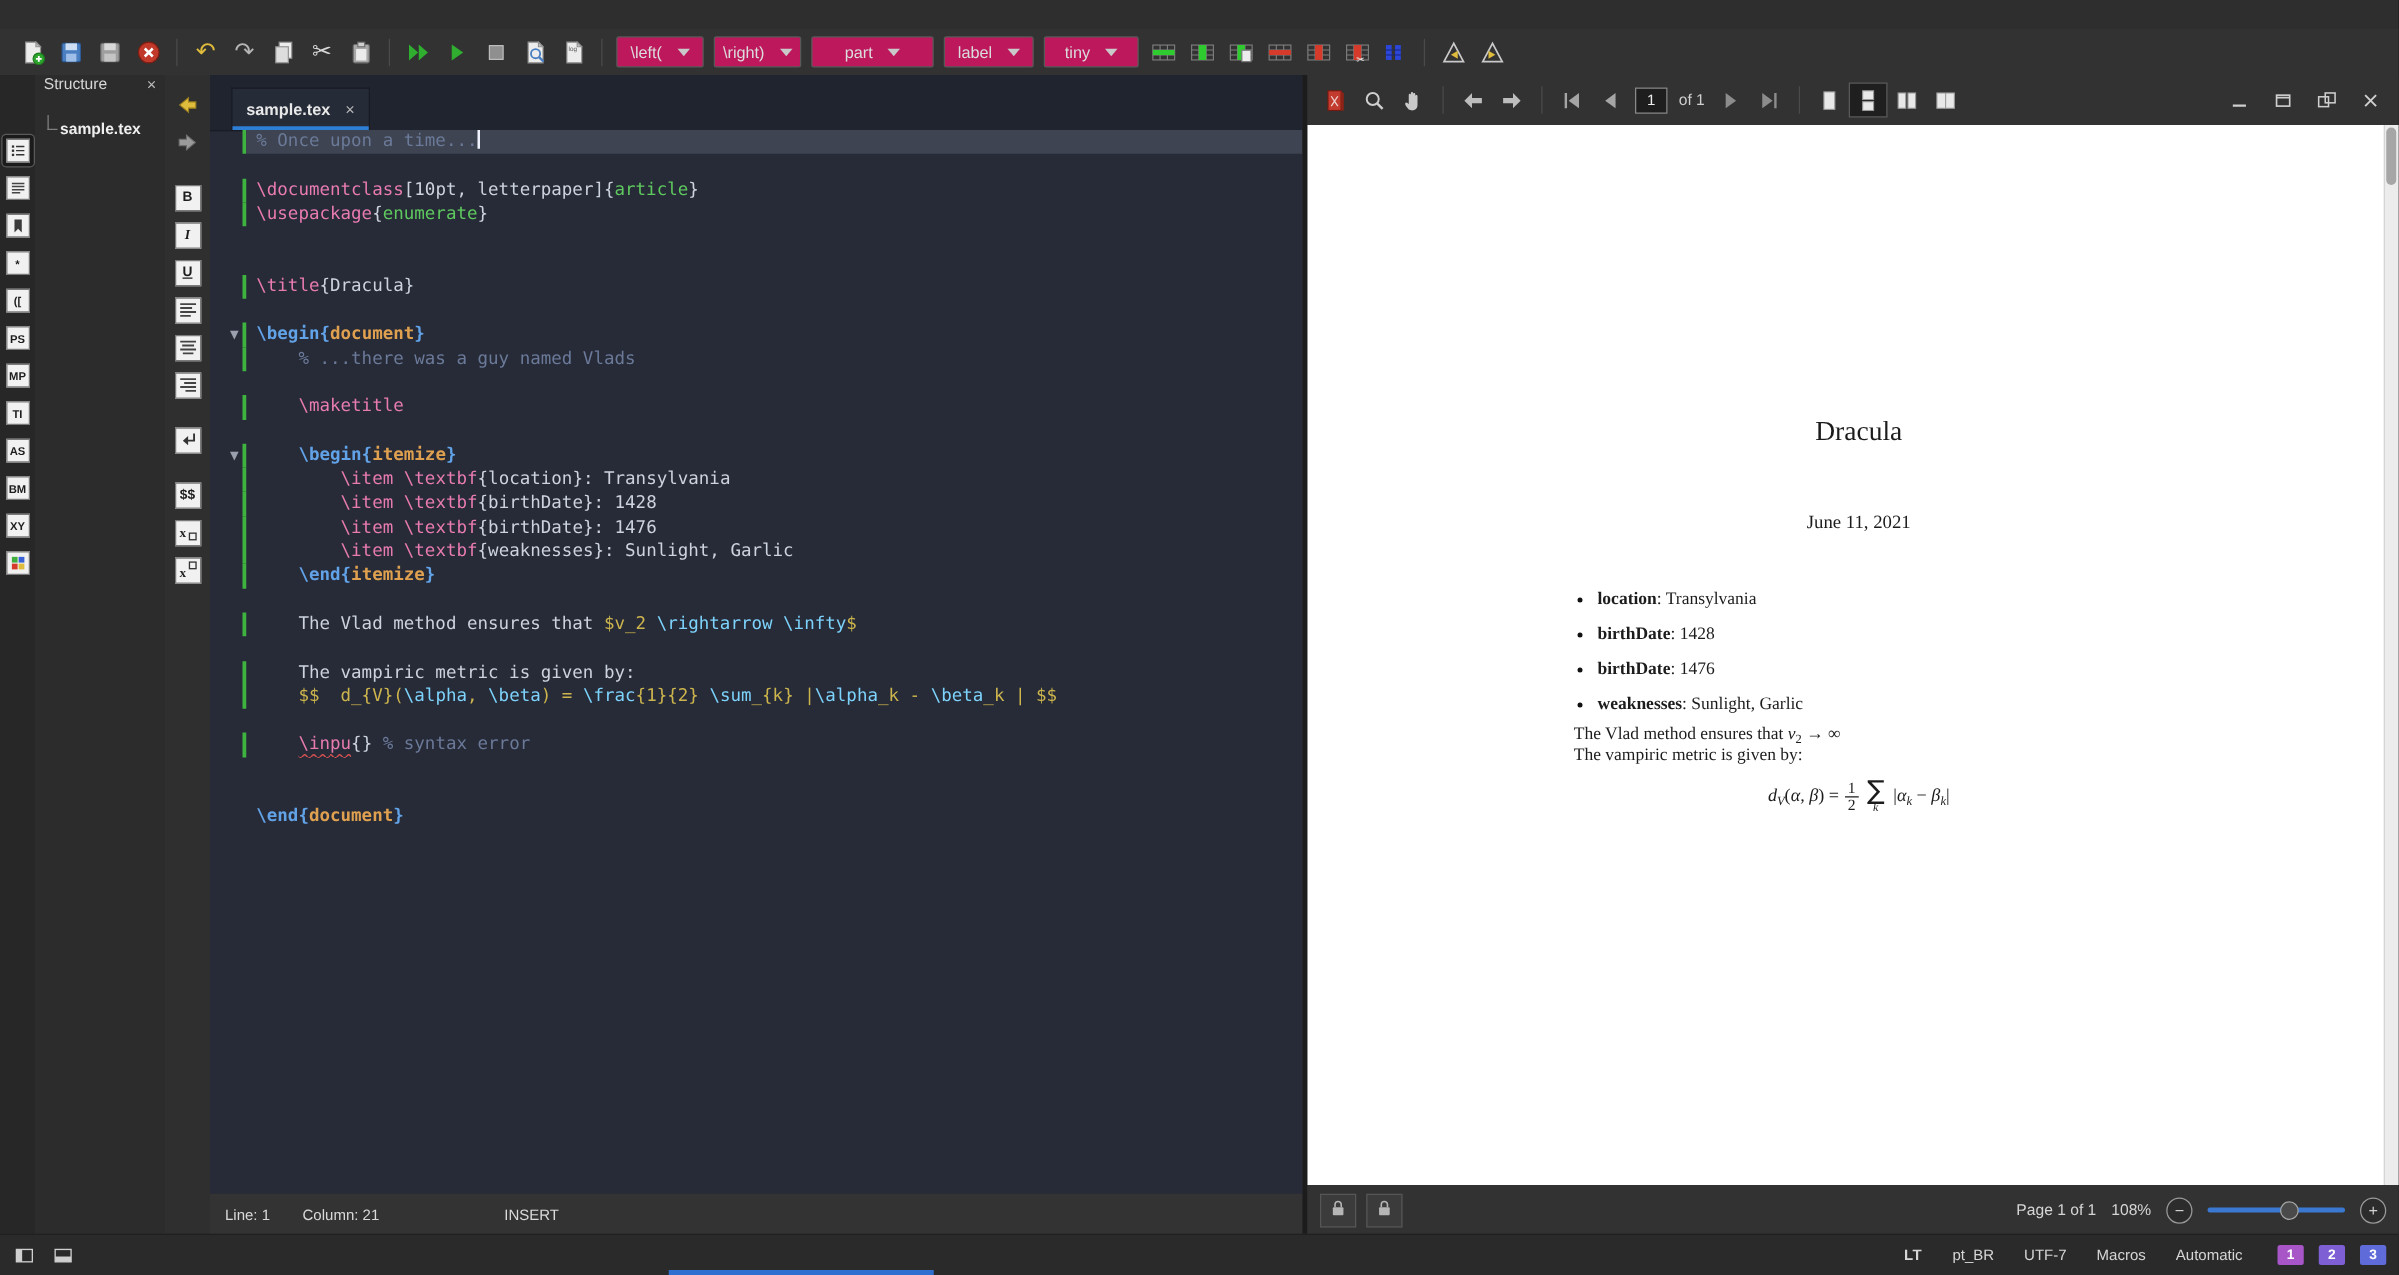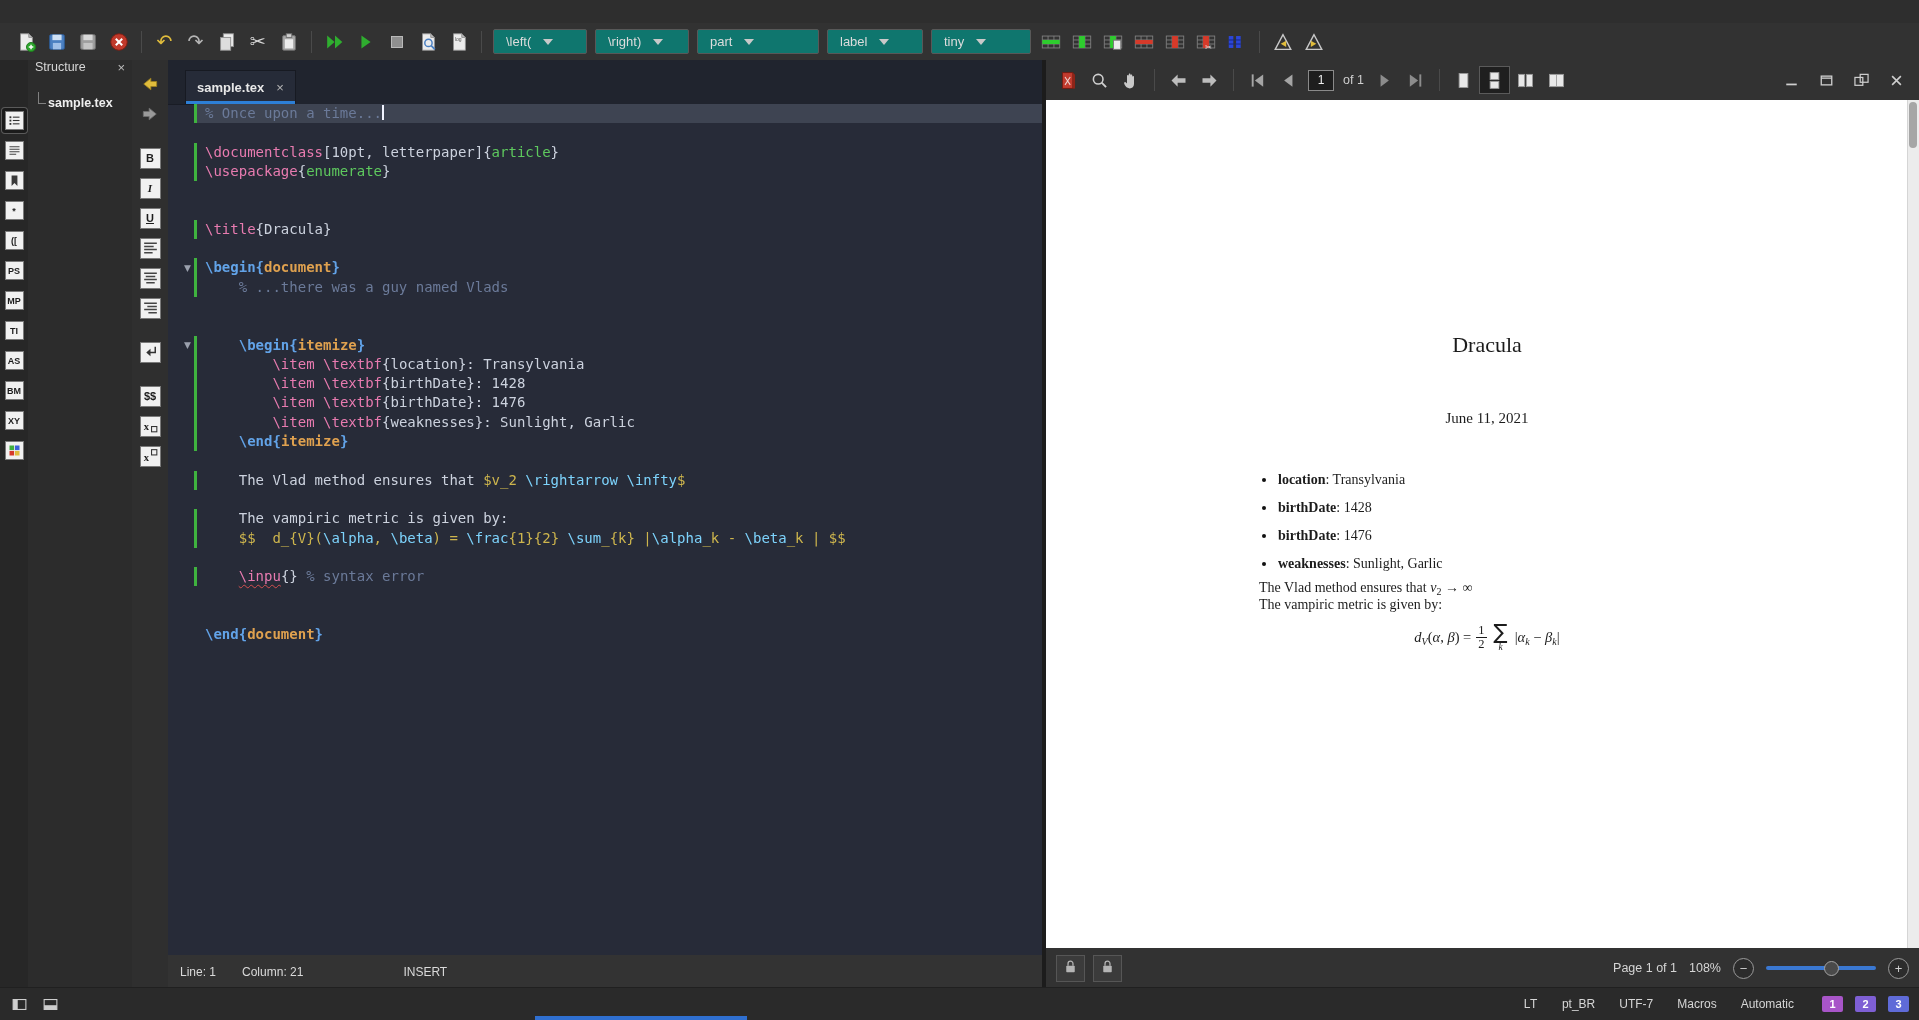--- a/index.html
+++ b/index.html
@@ -10,22 +10,22 @@
   .menubar{position:absolute;left:0;top:0;right:0;height:23px;background:#2d2d2d;display:flex;align-items:center;padding-left:6px}
   .menu-item{padding:3px 10px;color:#e4e4e4;font-size:13px;cursor:default}
 
   
   .toolbar{position:absolute;left:0;top:23px;right:0;height:37px;background:#323232;border-bottom:1px solid #242424;
            display:flex;align-items:center;padding-left:10px}
   .tbtn{width:31px;height:28px;display:flex;align-items:center;justify-content:center;flex:none}
   .tbtn svg{width:22px;height:22px}
   .gl{font-family:"DejaVu Sans",sans-serif;font-size:19px;line-height:1}
   .sep{width:1px;height:22px;background:#4a4a4a;margin:0 7px;flex:none}
-  .dd{height:23px;margin:0 4px;padding:0 12px;display:flex;align-items:center;justify-content:flex-start;
-      background:#0f766e;border:1px solid #585858;border-radius:2px;color:#dcdcdc;font-size:13px;flex:none}
+  .dd{height:23px;margin:0 4px;padding:0 0;display:flex;align-items:center;justify-content:center;
+      background:#be185d;border:1px solid #585858;border-radius:2px;color:#dcdcdc;font-size:13px;flex:none}
   .dd:nth-of-type(1){width:70px}
   .dd .chev{width:0;height:0;border-left:5px solid transparent;border-right:5px solid transparent;border-top:6px solid #c9c9c9;margin-left:12px}
   .dd-leftp{width:68px}.dd-rightp{width:68px}.dd-part{width:96px}.dd-label{width:70px}.dd-tiny{width:74px}
 
   
   .side-strip{position:absolute;left:0;top:60px;width:28px;bottom:32px;background:#272727;display:flex;flex-direction:column;align-items:center;padding-top:48px}
   .side-tab{width:25px;height:25px;margin-bottom:5px;display:flex;align-items:center;justify-content:center;border-radius:3px;flex:none}
   .side-tab.active{background:#1b1b1b;box-shadow:0 0 0 1px #5a5a5a}
   .wb{width:17px;height:17px;background:#f1f1f1;border:1px solid #7a7a7a;color:#1d1d1d;display:flex;align-items:center;justify-content:center;
       font-weight:bold;font-size:9px;font-family:"Liberation Sans",sans-serif}
@@ -110,21 +110,21 @@
   .zslider .track{position:absolute;left:0;right:0;top:5px;height:4px;background:#3a78d2;border-radius:2px}
   .zslider .knob{position:absolute;top:0;left:58px;width:13px;height:13px;border-radius:50%;background:#4a4a4a;border:1px solid #a5a5a5}
 
   
   .statusbar{position:absolute;left:0;right:0;bottom:0;height:32px;background:#2a2a2a;border-top:1px solid #202020;
              display:flex;align-items:center;padding:0 10px;font-size:12px;color:#cfcfcf}
   .sb-left{display:flex;gap:12px;align-items:center}
   .sb-left svg{width:19px;height:17px}
   .sb-right{margin-left:auto;display:flex;align-items:center;gap:24px}
   .sb-item{color:#d6d6d6}
-  .sb-lt{font-weight:normal;letter-spacing:.5px}
+  .sb-lt{font-weight:bold;letter-spacing:.5px}
   .badges{display:flex;gap:12px;margin-left:4px}
   .badge{min-width:21px;height:16px;border-radius:2px;color:#fff;font-weight:bold;font-size:11px;display:flex;align-items:center;justify-content:center}
   .taskbar-hint{position:absolute;left:535px;bottom:0;width:212px;height:4px;background:#2f6fd0;z-index:9}
 </style>
 </head>
 <body>
 
 <div class="app">
   <div class="toolbar">
       <div class="tbtn">
@@ -591,20 +591,28 @@
           <div class="cbody">
             <pre><span class="tok-cmt">    % ...there was a guy named Vlads</span></pre>
           </div>
         </div>
         <div class="cline">
           <div class="gut">
             <span class="chg"></span>
           </div>
           <div class="cbody">
             <pre></pre>
+          </div>
+        </div>
+        <div class="cline">
+          <div class="gut">
+            <span class="chg on"></span>
+          </div>
+          <div class="cbody">
+            <pre><span class="tok-txt">    </span><span class="tok-cmd">\maketitle</span></pre>
           </div>
         </div>
         <div class="cline">
           <div class="gut">
             <span class="chg"></span>
           </div>
           <div class="cbody">
             <pre></pre>
           </div>
         </div>

